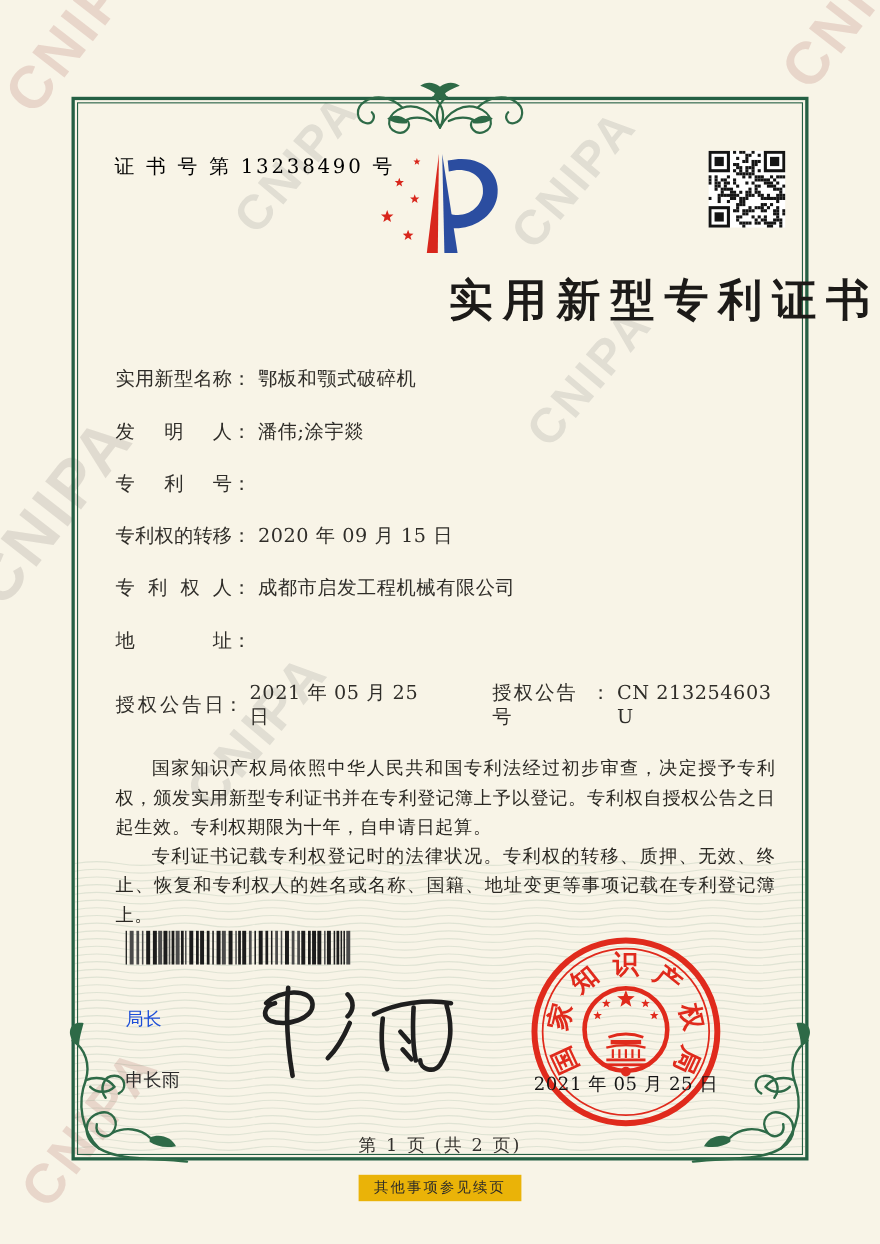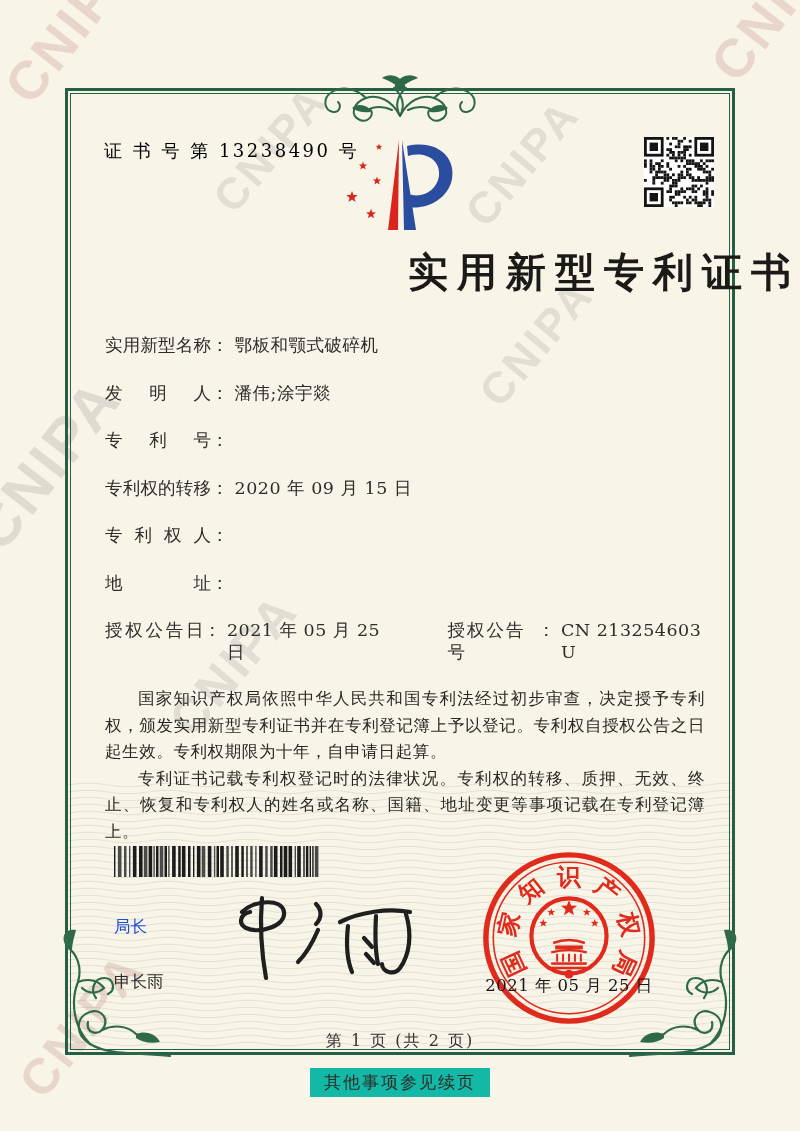--- a/index.html
+++ b/index.html
@@ -17,21 +17,21 @@
   .frame-inner{position:absolute;inset:2px;border:1px solid #256044;}
   .orn{position:absolute;pointer-events:none;}
   
   .cert-no{position:absolute;left:104px;top:139px;font-size:18px;letter-spacing:2.5px;color:#000000;}
   .logo{position:absolute;left:332px;top:130px;}
   .qr{position:absolute;left:644px;top:137px;}
   .title{position:absolute;left:0;top:245px;width:800px;text-align:right;
          font-size:40px;font-weight:bold;letter-spacing:9px;color:#1c1a18;}
   
   .fields{position:absolute;left:105px;top:334px;width:605px;}
-  .frow{display:flex;align-items:flex-start;margin-bottom:25.5px;font-size:17.5px;
+  .frow{display:flex;align-items:center;margin-bottom:25.5px;font-size:17.5px;
         line-height:22px;color:#2f2d29;}
   .flabel{display:inline-block;width:106px;text-align:justify;text-align-last:justify;}
   .fcolon{margin-right:6px;}
   .fvalue{letter-spacing:0.5px;}
   .pair2{margin-left:56px;display:flex;align-items:baseline;}
   
   .paras{position:absolute;left:105px;top:657px;width:600px;font-size:16.5px;
          line-height:26.5px;color:#2a2823;text-align:justify;letter-spacing:0.6px;margin-top:29px;}
   .paras p{margin:0;text-indent:2em;}
   
@@ -43,21 +43,21 @@
                font-family:"Liberation Sans",sans-serif;color:#2b2b2b;}
   .signature{position:absolute;left:220px;top:882px;}
   
   .seal{position:absolute;left:474px;top:845px;width:190px;height:190px;}
   .seal-date{position:absolute;left:0;top:130px;width:190px;text-align:center;
              font-size:16.5px;color:#161616;letter-spacing:0.5px;}
   
   .page-info{position:absolute;left:0;top:1031px;width:800px;text-align:center;
              font-size:16px;letter-spacing:2px;color:#33312d;}
   .note-wrap{position:absolute;left:0;top:1068px;width:800px;text-align:center;}
-  .note{display:inline-block;background:#14b8a6;padding:3px 14px;font-size:17px;
+  .note{display:inline-block;background:#eab308;padding:3px 14px;font-size:13px;
         letter-spacing:2px;color:#2e2c28;}
   .waves{position:absolute;left:68px;top:780px;pointer-events:none;}
 </style>
 </head>
 <body>
 
 <div class="page">
 
   <div id="wm-layer">
       <div class="wm pink" style="left: -18px; top: -6px; font-size: 54px; transform: rotate(-52deg); position: absolute;">CNIPA</div>
@@ -380,20 +380,21 @@
         <span class="fcolon">：</span>
     </div>
     <div class="frow">
       <span class="flabel">专利权的转移</span>
         <span class="fcolon">：</span>
       <span class="fvalue">2020 年 09 月 15 日</span>
     </div>
     <div class="frow">
       <span class="flabel">专利权人</span>
         <span class="fcolon">：</span>
+      <span class="fvalue">成都市启发工程机械有限公司</span>
     </div>
     <div class="frow">
       <span class="flabel">地址</span>
         <span class="fcolon">：</span>
     </div>
     <div class="frow">
       <span class="flabel">授权公告日</span>
         <span class="fcolon">：</span>
       <span class="fvalue">2021 年 05 月 25 日</span>
       <span class="pair2">

